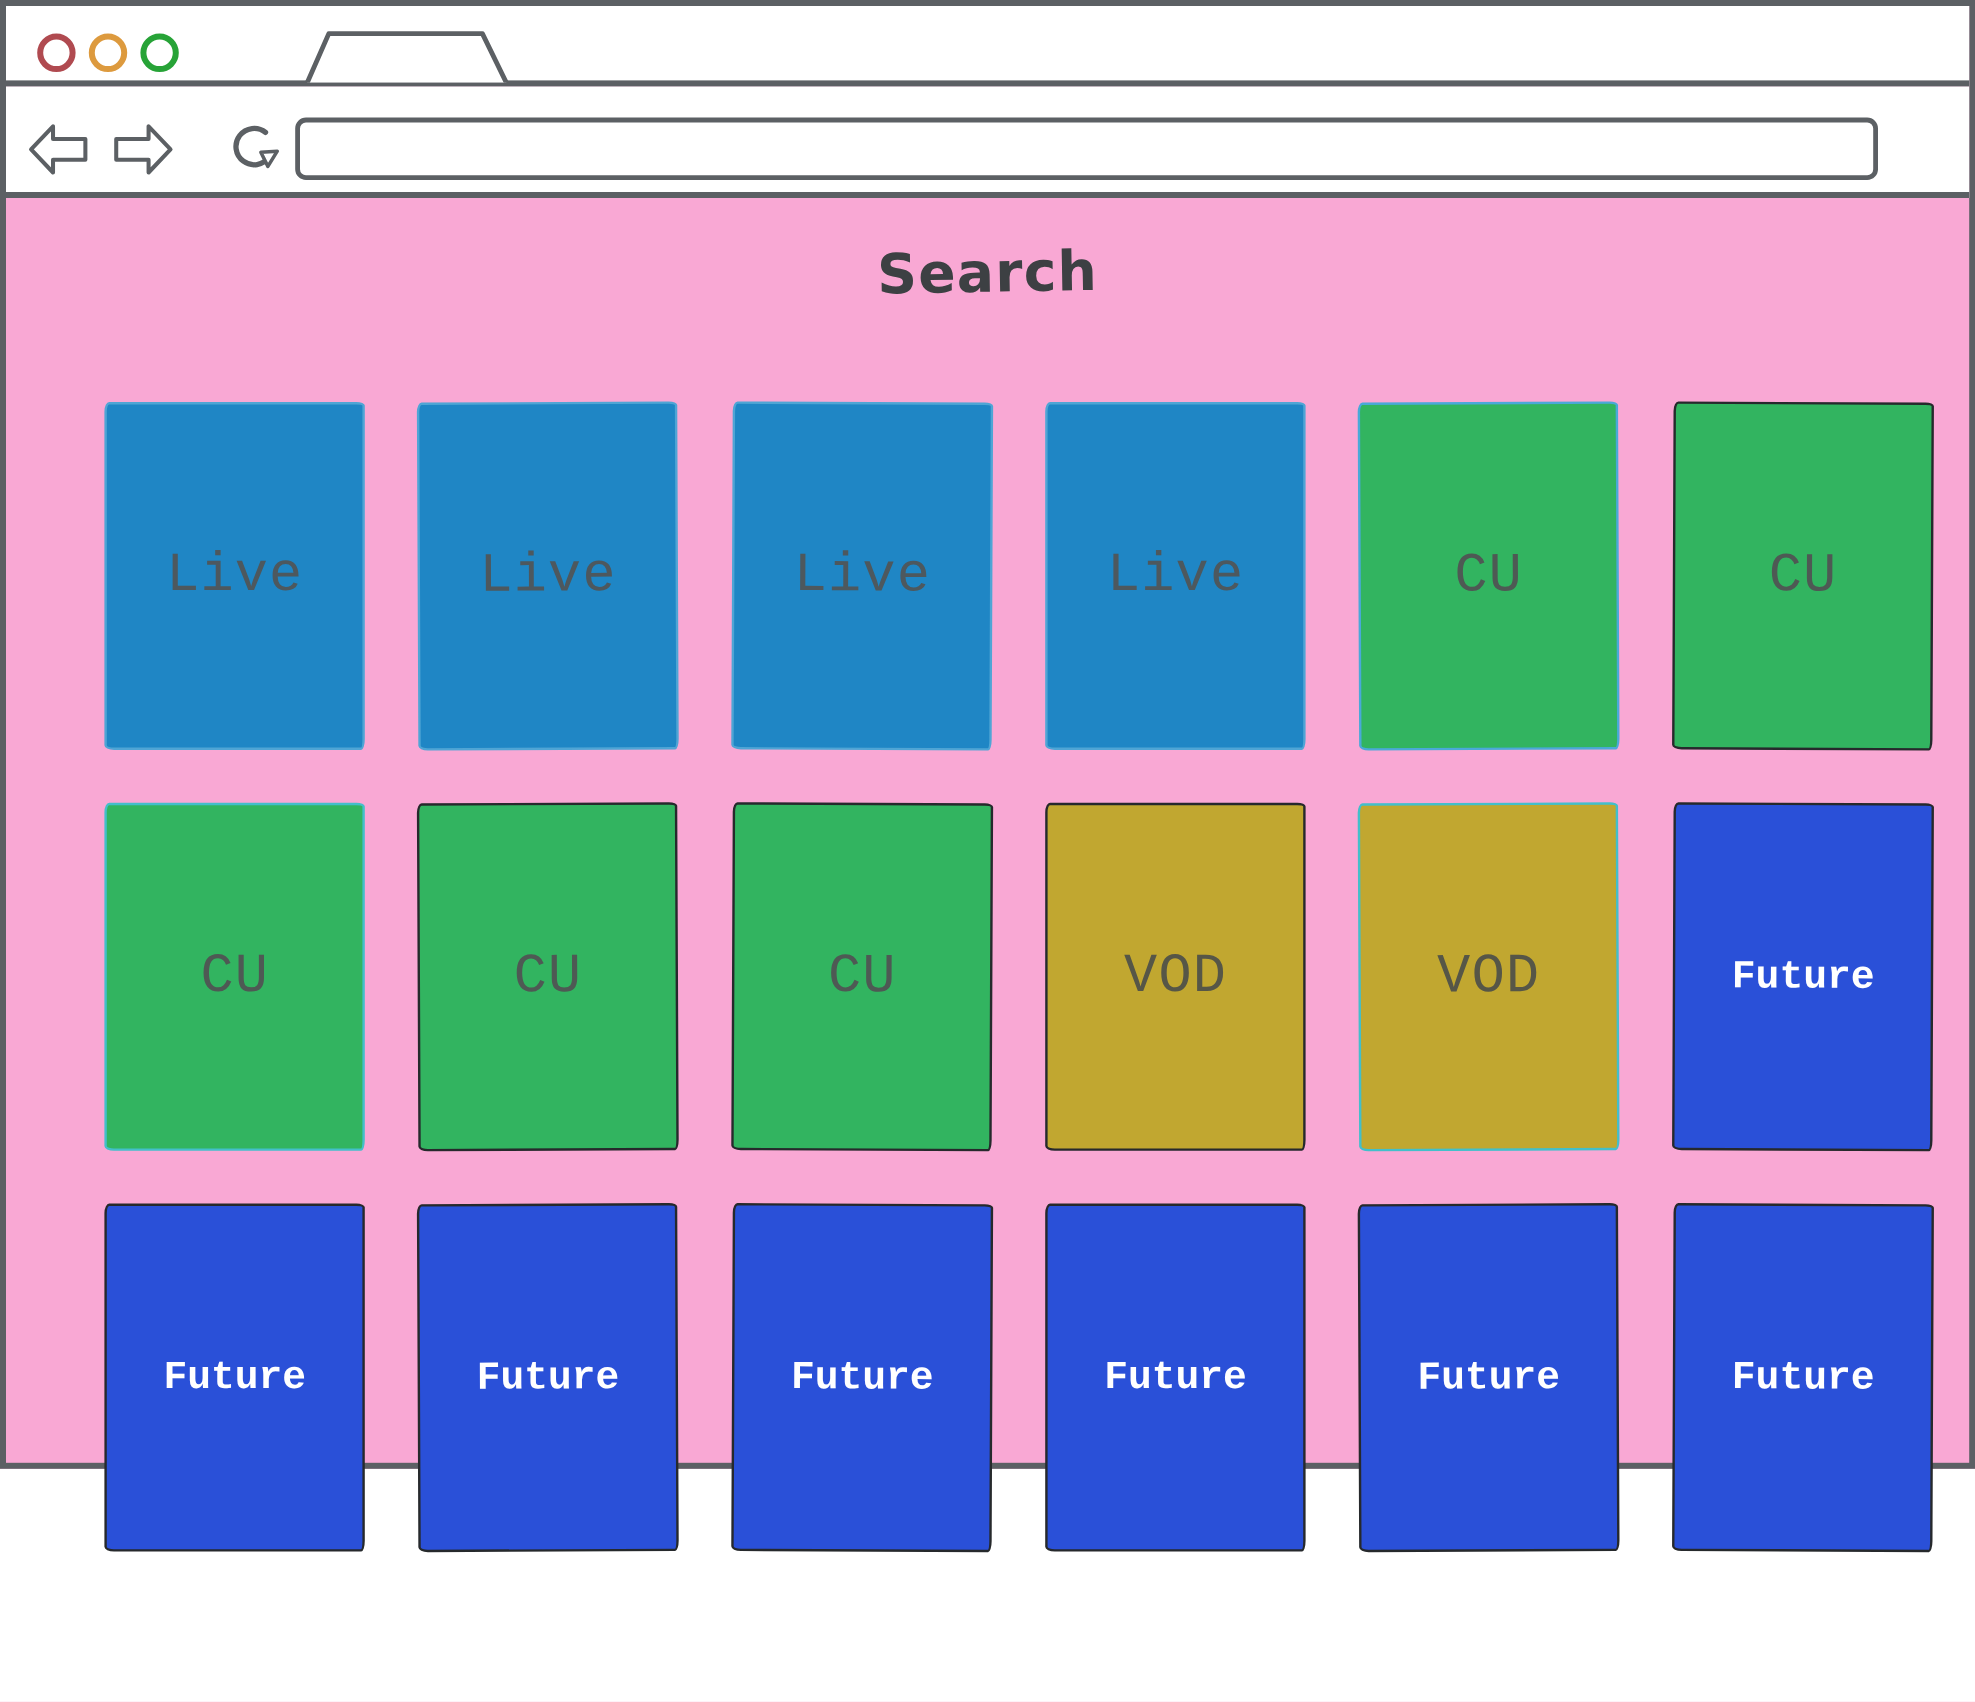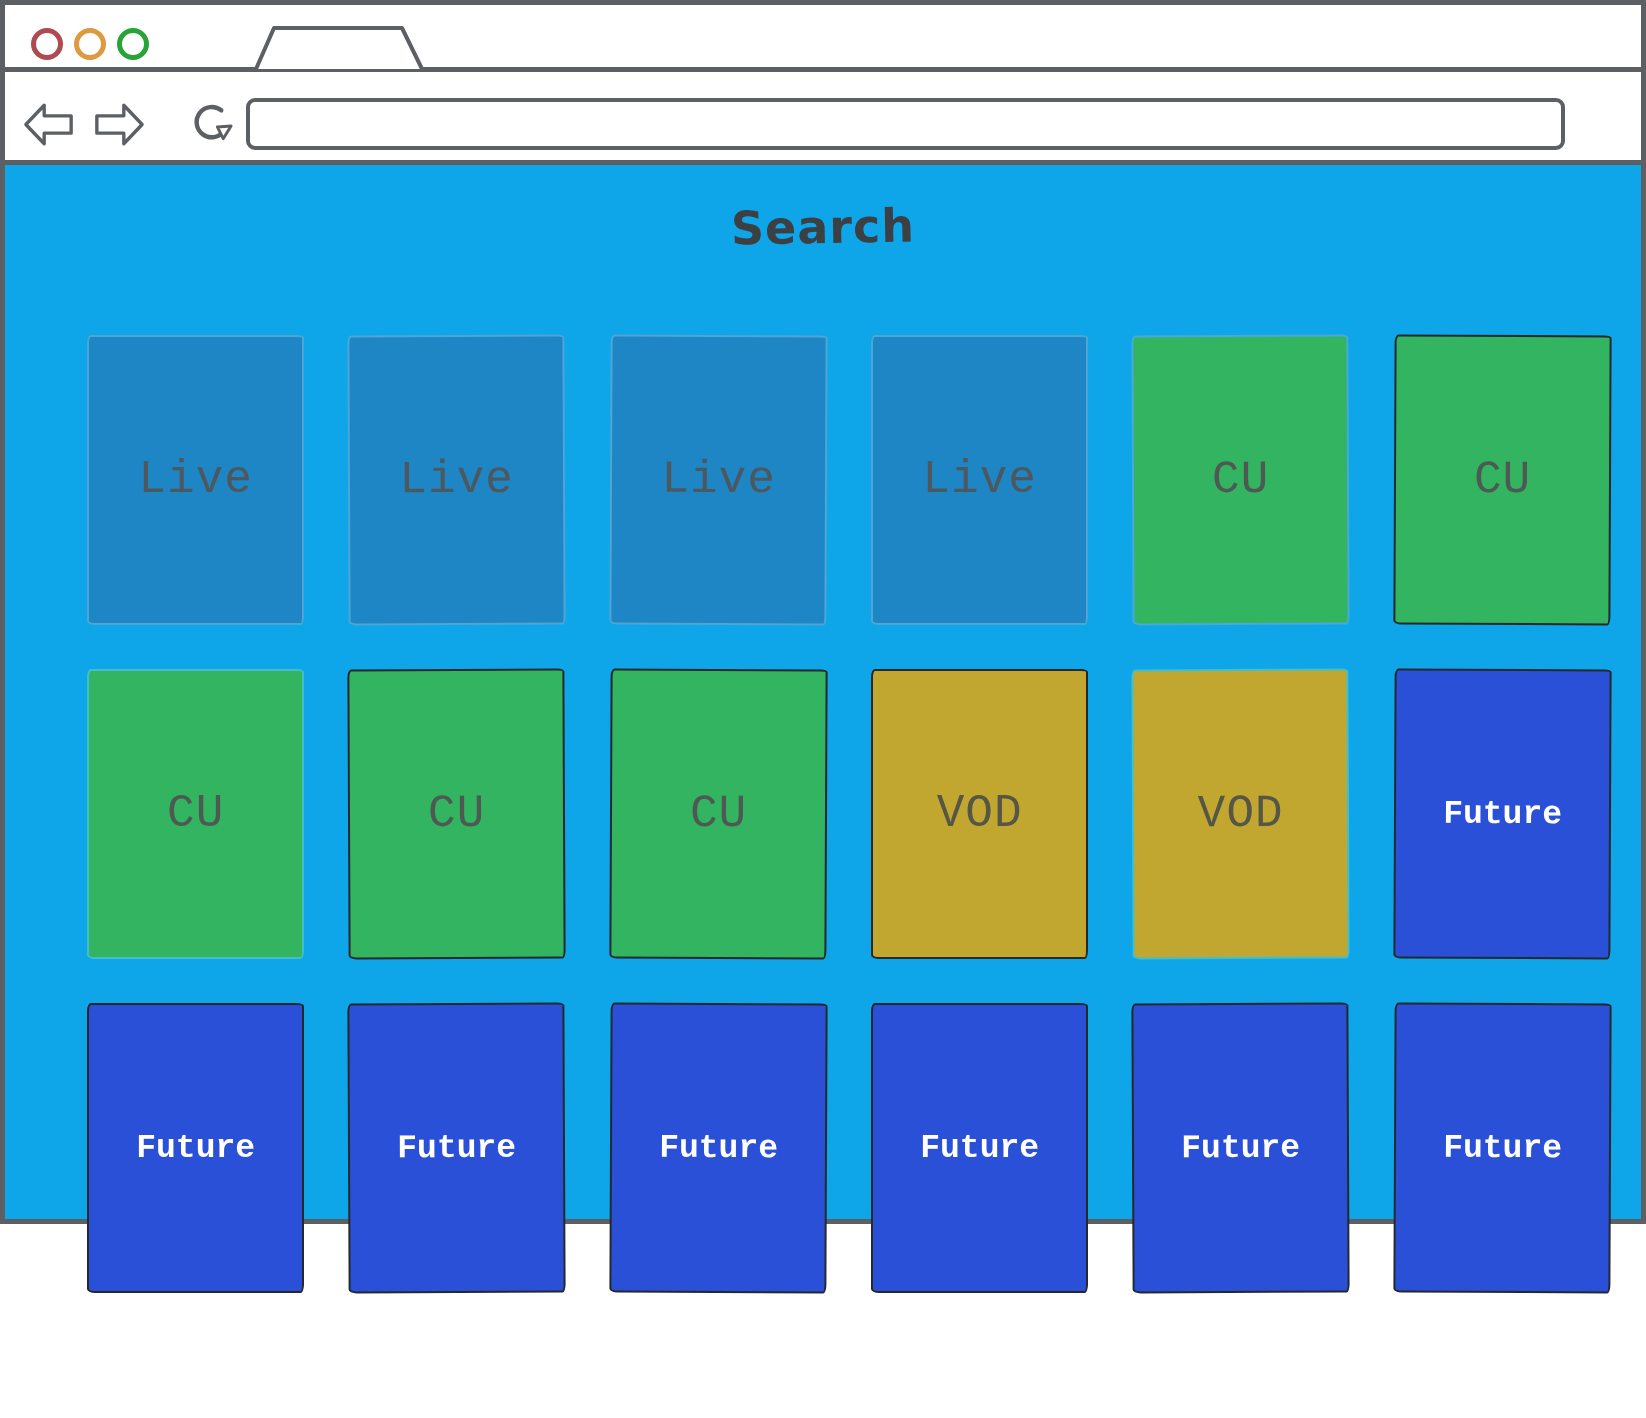--- a/index.html
+++ b/index.html
@@ -7,21 +7,21 @@
   html,body { margin:0; padding:0; background:#ffffff; }
   body {
     width:1646px; height:1418px;
     font-family:"Liberation Sans", sans-serif;
     overflow:hidden;
   }
   .frame {
     position:relative;
     width:1646px; height:1224px;
     border:5px solid var(--chrome);
-    background:#0ea5e9;
+    background:#f9a8d4;
   }
   
   .titlebar {
     position:relative;
     height:67px;
     border-bottom:5px solid var(--chrome);
     background:#fff;
   }
   .lights {
     position:absolute; left:26px; bottom:7px;

